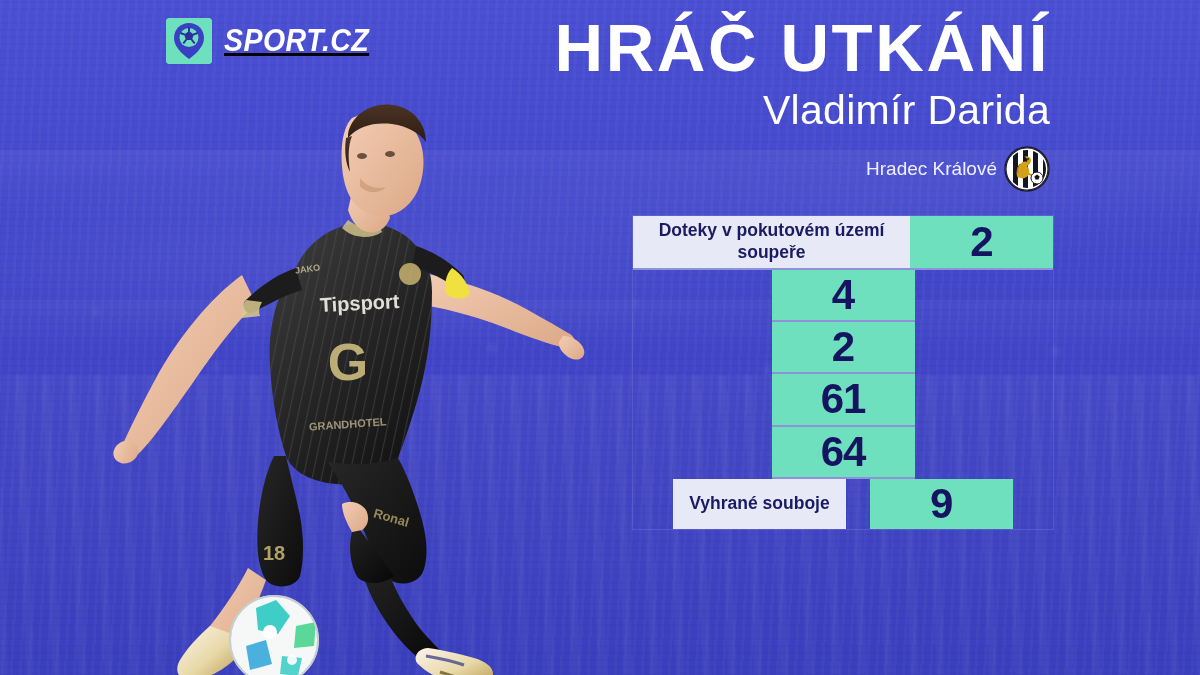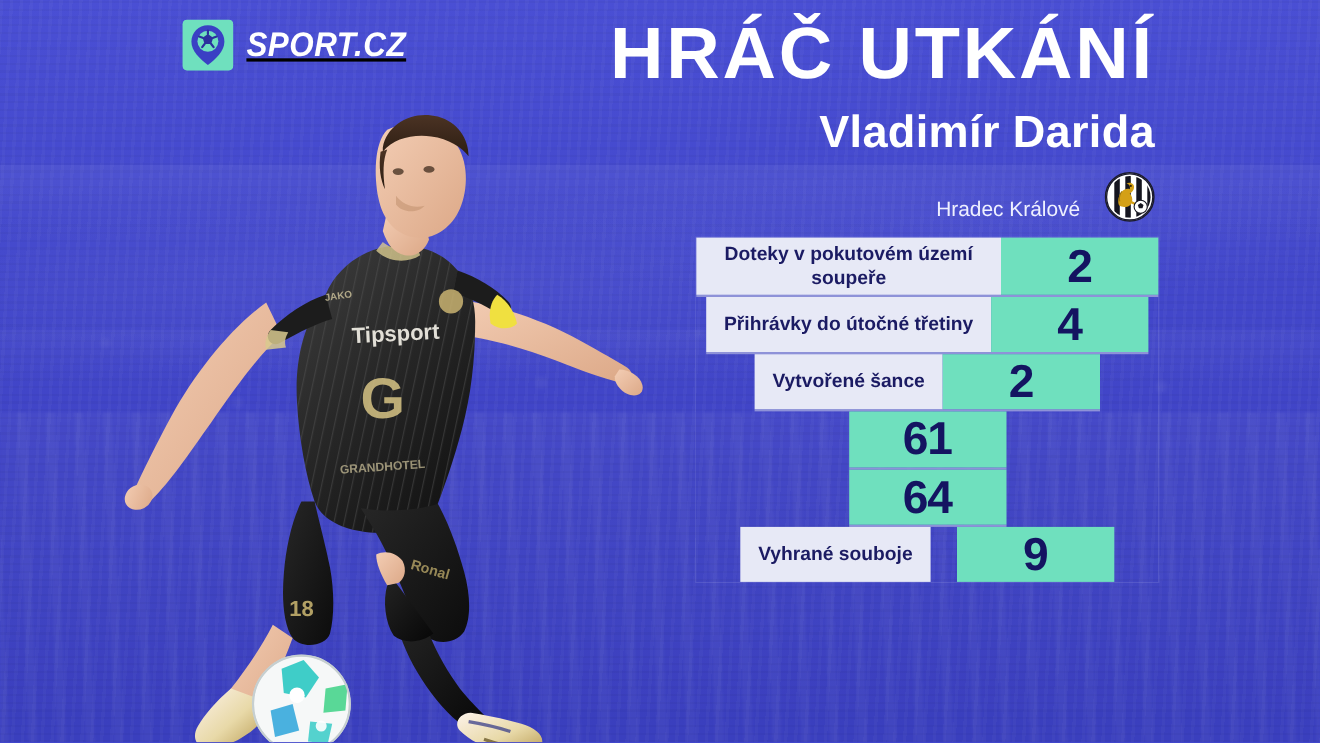--- a/index.html
+++ b/index.html
@@ -81,26 +81,26 @@
     position:absolute; right:150px; top:14px;
     text-align:right; width:760px;
   }
   .title-main {
     color:#ffffff; font-weight:bold; font-size:66px; line-height:1.04;
     letter-spacing:2.5px; white-space:nowrap;
     text-transform:uppercase;
     transform:scaleX(1.02); transform-origin:right center;
   }
   .title-sub {
-    color:#ffffff; font-weight:bold; font-size:41px; line-height:1.15;
-    margin-top:14px; letter-spacing:.3px; white-space:nowrap;text-align:right;
+    color:#ffffff; font-weight:normal; font-size:41px; line-height:1.15;
+    margin-top:4px; letter-spacing:.3px; white-space:nowrap;text-align:right;
   }
   .team-row {
-    display:flex; align-items:flex-end; justify-content:flex-end;
-    gap:22px; margin-top:12px;
+    display:flex; align-items:center; justify-content:flex-end;
+    gap:7px; margin-top:12px;
   }
   .team-name {
     color:#eef0ff; font-size:19px; font-weight:400; white-space:nowrap;
   }
   .crest { width:46px; height:46px; flex:0 0 auto; }
 
   
   .stats-table {
     position:absolute; left:633px; top:216px;
     width:420px; height:313px;
@@ -309,25 +309,23 @@
       </div>
     </div>
   </div>
 
   <div class="stats-table" id="stats-table">
       <div class="stat-row">
         <div class="stat-label">Doteky v pokutovém území soupeře</div>
         <div class="stat-value">2</div>
       </div>
       <div class="stat-row">
-        <div class="stat-label">Přihrávky do útočné třetiny</div>
         <div class="stat-value">4</div>
       </div>
       <div class="stat-row">
-        <div class="stat-label">Vytvořené šance</div>
         <div class="stat-value">2</div>
       </div>
       <div class="stat-row">
         <div class="stat-value">61</div>
       </div>
       <div class="stat-row">
         <div class="stat-value">64</div>
       </div>
       <div class="stat-row">
         <div class="stat-label">Vyhrané souboje</div>

